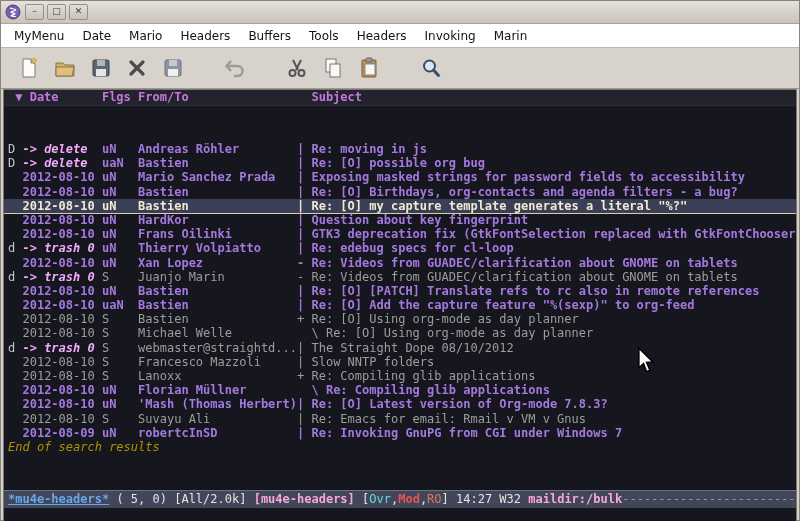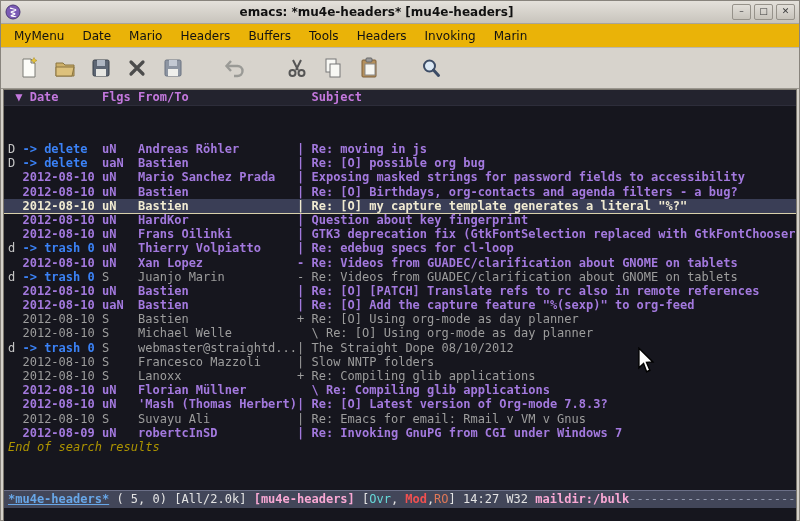--- a/index.html
+++ b/index.html
@@ -27,21 +27,21 @@
   .win-controls { display:flex; gap:3px; }
   .win-btn {
     width:19px; height:16px; box-sizing:border-box;
     background:linear-gradient(#e2dfd9,#c7c3bb);
     border:1px solid #96928a; border-radius:2px;
     font-size:9px; line-height:13px; text-align:center; color:#3a3a3a;
     cursor:default; user-select:none;
   }
   
   .menubar {
-    height:23px; flex:0 0 23px; background:#eab308;
+    height:23px; flex:0 0 23px; background:#ffffff;
     border-bottom:1px solid #bab6ae;
     display:flex; align-items:center; padding-left:4px;
     font-size:12px; color:#121212;
   }
   .menu-item { padding:3px 9px; white-space:nowrap; }
   
   .toolbar {
     height:40px; flex:0 0 40px; background:#d7d3cc;
     border-bottom:1px solid #9b978f;
     display:flex; align-items:center; padding-left:10px;
@@ -67,57 +67,56 @@
     flex:1 1 auto; overflow:hidden; padding-left:4px;
     font:12px/14.2px "DejaVu Sans Mono", monospace; white-space:pre;
   }
   .row { height:14.2px; white-space:pre; }
   .row.selected {
     background:#3a3e56;
     box-shadow:0 1px 0 #d8d0ac;
     margin-left:-4px; padding-left:4px;
   }
   .c-mk  { color:#c6c6c6; }
-  .c-act { color:#3b82f6; font-weight:bold; }
+  .c-act { color:#f0abfc; font-style:italic; font-weight:bold; }
   .c-u   { color:#a379de; font-weight:bold; }
   .c-r   { color:#9d9d9d; }
   .c-end { color:#ad9400; font-style:italic; }
   .c-sel { color:#f1ebd2; font-weight:bold; }
   
   .modeline {
     flex:0 0 17px; height:17px; background:#424659;
     border-top:1px solid #6b6f87;
     font:12px/16px "DejaVu Sans Mono", monospace;
     white-space:pre; padding-left:4px; overflow:hidden; color:#e4e4e4;
   }
   .ml-buf    { color:#68a7e8; font-weight:bold;text-decoration:underline; }
   .ml-plain  { color:#e4e4e4; }
   .ml-orange { color:#f9a8d4; font-weight:bold;text-align:center; }
   .ml-cyan   { color:#66d9d9; }
-  .ml-red    { color:#f05050; font-weight:bold;margin-left:7px; }
+  .ml-red    { color:#f05050; font-weight:bold; }
   .ml-ro     { color:#e07858; }
   .ml-dash   { color:#9298ad; }
   
   .echo { flex:0 0 17px; height:17px; background:#16161e; }
   
   .cursor { position:absolute; left:636px; top:347px; z-index:99; pointer-events:none; }
 </style>
 </head>
 <body>
 
 <div class="window">
 
   <div class="titlebar">
     <span class="app-icon">
       <svg width="16" height="16" viewBox="0 0 16 16">
         <circle cx="8" cy="8" r="7" fill="#7b5bb5" stroke="#4d3a78"></circle>
         <path d="M5 4.2c4 .9 6 1 6 1.9s-5 1-5 2 4 .9 4 1.8-4 1-4 1.9 5 .2 5 1.2" stroke="#fff" fill="none" stroke-width="1.2"></path>
       </svg>
     </span>
-    <span class="title">emacs: *mu4e-headers* [mu4e-headers]</span>
     <span class="win-controls">
         <span class="win-btn">–</span>
         <span class="win-btn">□</span>
         <span class="win-btn">✕</span>
       </span>
   </div>
 
   <div class="menubar">
       <div class="menu-item">MyMenu</div>
       <div class="menu-item">Date</div>

